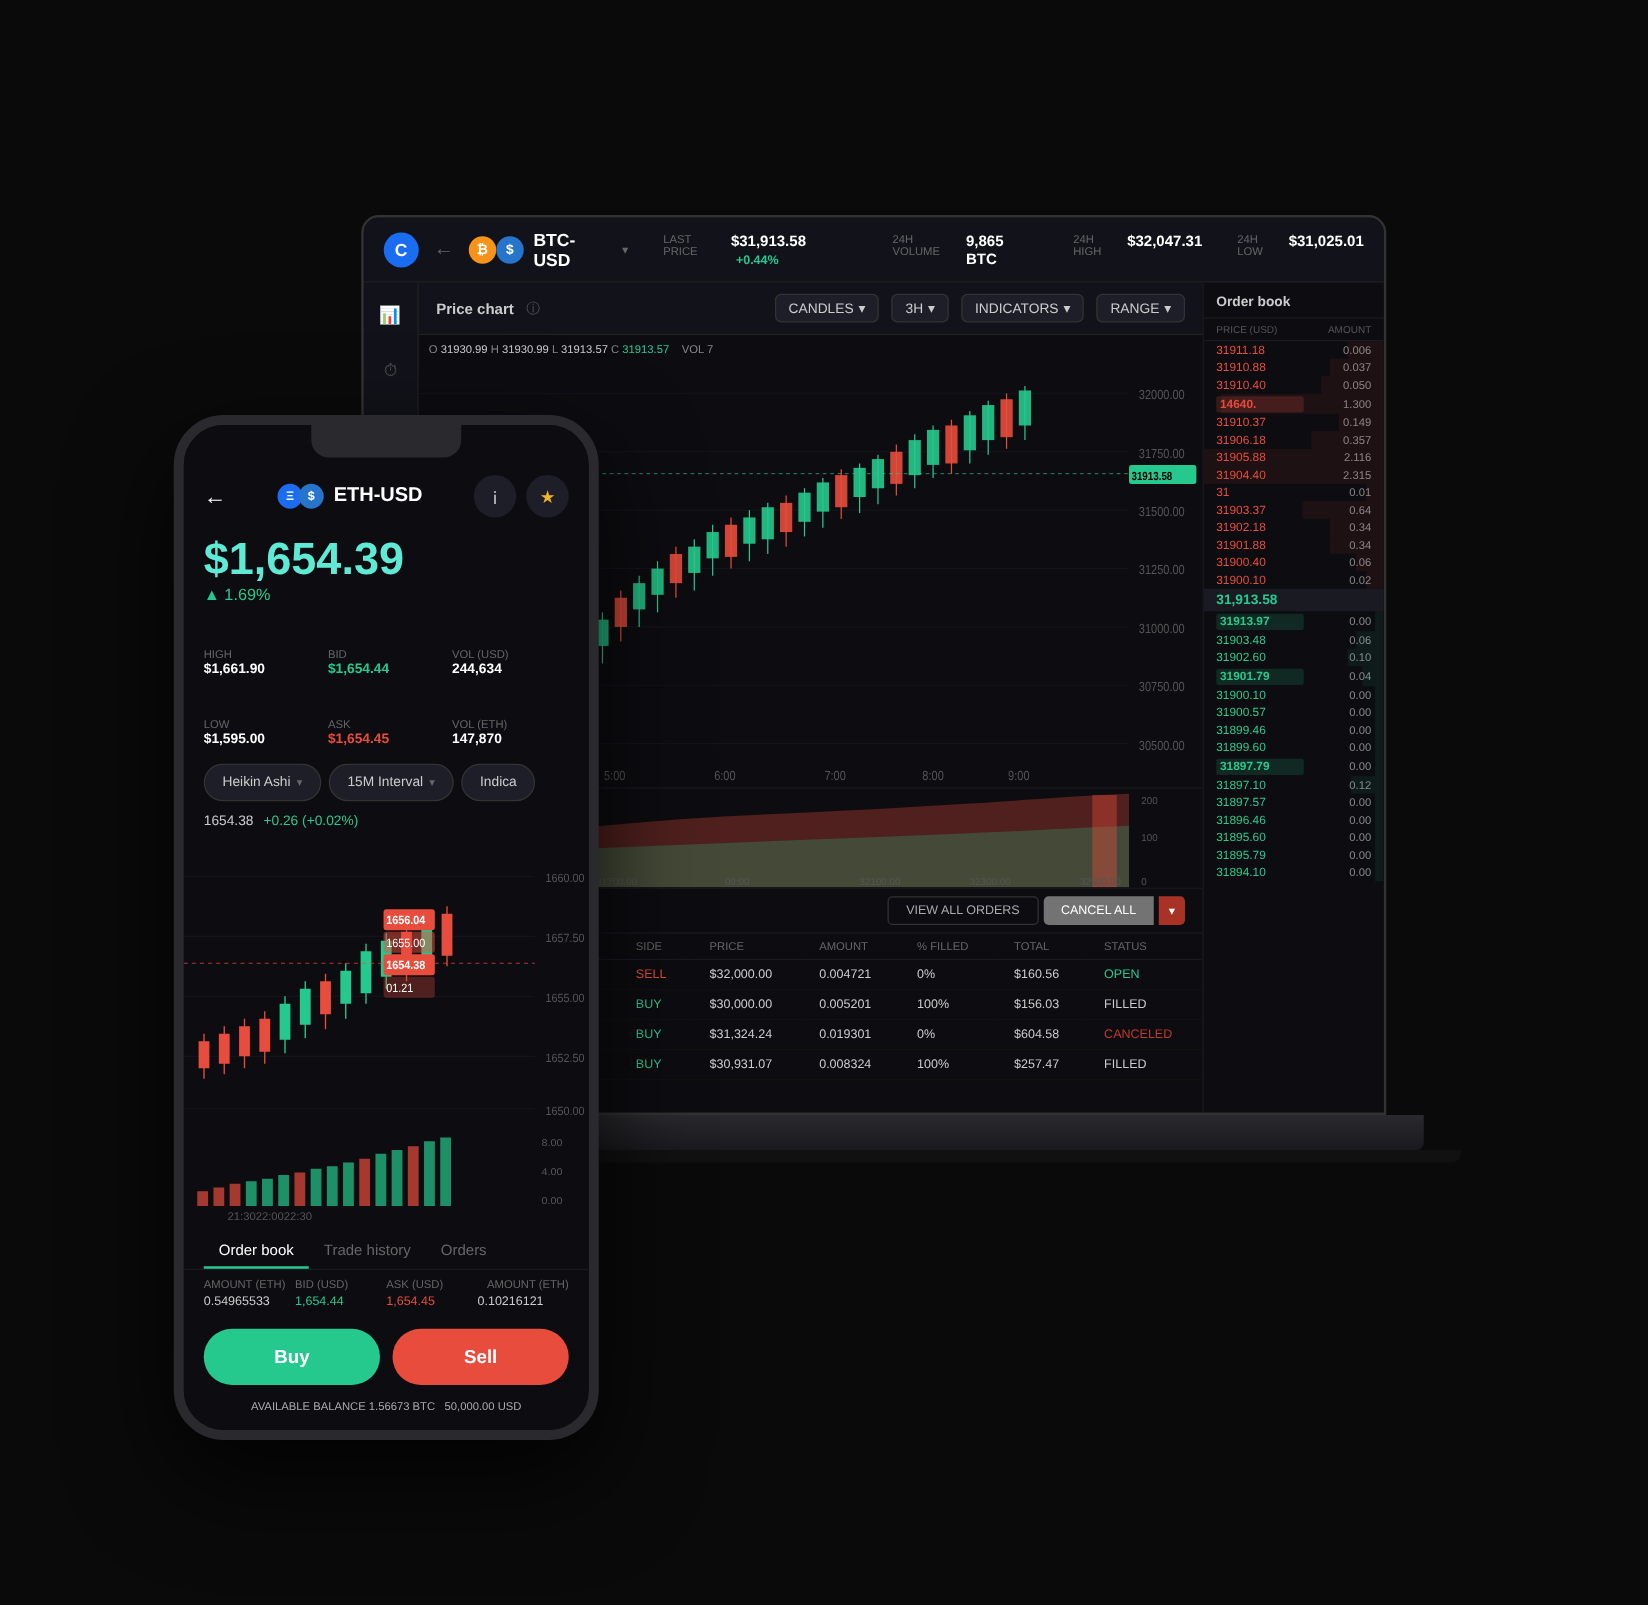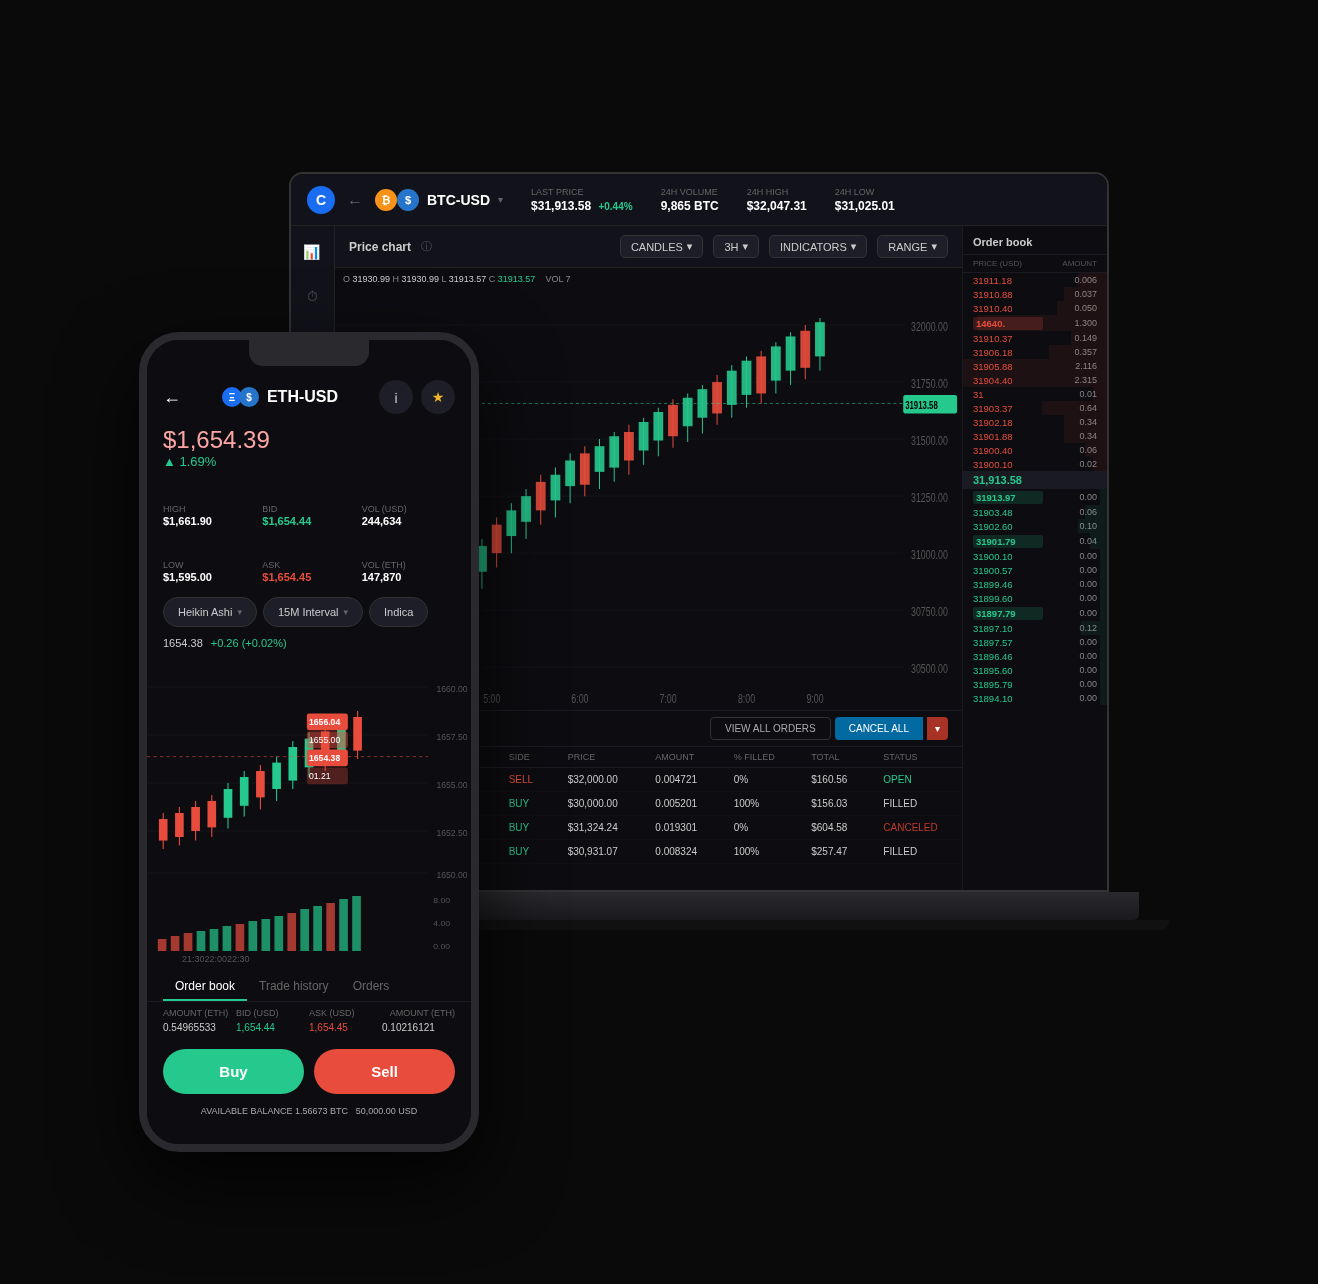--- a/index.html
+++ b/index.html
@@ -128,21 +128,21 @@
     }
 
     .pair-chevron { color: #666; font-size: 10px; }
 
     .header-stats {
       display: flex;
       gap: 28px;
       margin-left: 16px;
     }
 
-    .stat-item { display: flex; flex-direction: column; gap: 2px; }
+    .stat-item { display: flex; flex-direction: row; gap: 2px; }
     .stat-label { color: #666; font-size: 9px; text-transform: uppercase; }
     .stat-value { color: #fff; font-size: 12px; font-weight: 600; }
 
     .desktop-main {
       display: flex;
       flex: 1;
       overflow: hidden;
     }
 
     .left-sidebar {
@@ -247,21 +247,21 @@
       background: transparent;
       border: 1px solid #333;
       border-radius: 4px;
       color: #aaa;
       font-size: 10px;
       cursor: pointer;
     }
 
     .cancel-all-btn {
       padding: 5px 14px;
-      background: #0369a1;
+      background: #737373;
       border: none;
       border-radius: 4px 0 0 4px;
       color: #fff;
       font-size: 10px;
       cursor: pointer;
     }
 
     .cancel-chevron {
       padding: 5px 8px;
       background: #a93226;
@@ -430,23 +430,23 @@
       justify-content: center;
     }
 
     .phone-pair-name { color: #fff; font-size: 16px; font-weight: 700; }
 
     .phone-price {
       padding: 4px 16px 2px;
     }
 
     .phone-price-main {
-      color: #fca5a5;
-      font-size: 24px;
-      font-weight: 400;
+      color: #5eead4;
+      font-size: 36px;
+      font-weight: 700;
     }
 
     .phone-price-change {
       color: #26c98d;
       font-size: 13px;
     }
 
     .phone-stats {
       display: grid;
       grid-template-columns: 1fr 1fr 1fr;
@@ -824,20 +824,41 @@
 
                 <text x="80" y="305" fill="#555" font-size="9" text-anchor="middle">4:00</text>
                 <text x="160" y="305" fill="#555" font-size="9" text-anchor="middle">5:00</text>
                 <text x="250" y="305" fill="#555" font-size="9" text-anchor="middle">6:00</text>
                 <text x="340" y="305" fill="#555" font-size="9" text-anchor="middle">7:00</text>
                 <text x="420" y="305" fill="#555" font-size="9" text-anchor="middle">8:00</text>
                 <text x="490" y="305" fill="#555" font-size="9" text-anchor="middle">9:00</text>
               </svg>
             </div>
 
+            <div class="volume-chart">
+              <svg width="100%" height="100%" viewBox="0 0 640 80" preserveAspectRatio="none">
+
+                <path d="M0,80 L0,40 C50,38 100,35 150,30 C200,25 250,22 300,20 C350,18 400,15 450,12 C500,9 530,6 580,4 L580,80 Z" fill="rgba(231,76,60,0.3)"></path>
+
+                <path d="M0,80 L0,55 C50,52 100,50 150,48 C200,46 250,44 300,42 C350,40 400,38 450,36 C500,34 530,32 580,30 L580,80 Z" fill="rgba(38,201,141,0.25)"></path>
+
+                <rect x="550" y="5" width="20" height="75" fill="#e74c3c" opacity="0.4"></rect>
+
+                <text x="590" y="12" fill="#555" font-size="8">200</text>
+                <text x="590" y="42" fill="#555" font-size="8">100</text>
+                <text x="590" y="78" fill="#555" font-size="8">0</text>
+
+                <text x="60" y="78" fill="#555" font-size="8">31500.00</text>
+                <text x="145" y="78" fill="#555" font-size="8">31700.00</text>
+                <text x="250" y="78" fill="#555" font-size="8">00:00</text>
+                <text x="360" y="78" fill="#555" font-size="8">32100.00</text>
+                <text x="450" y="78" fill="#555" font-size="8">32300.00</text>
+                <text x="540" y="78" fill="#555" font-size="8">32500.00</text>
+              </svg>
+            </div>
 
             <div class="orders-section">
               <div class="orders-header">
                 <div class="orders-actions">
                   <button class="view-all-btn">VIEW ALL ORDERS</button>
                   <button class="cancel-all-btn">CANCEL ALL</button>
                   <button class="cancel-chevron">▾</button>
                 </div>
               </div>
               <table class="orders-table">

